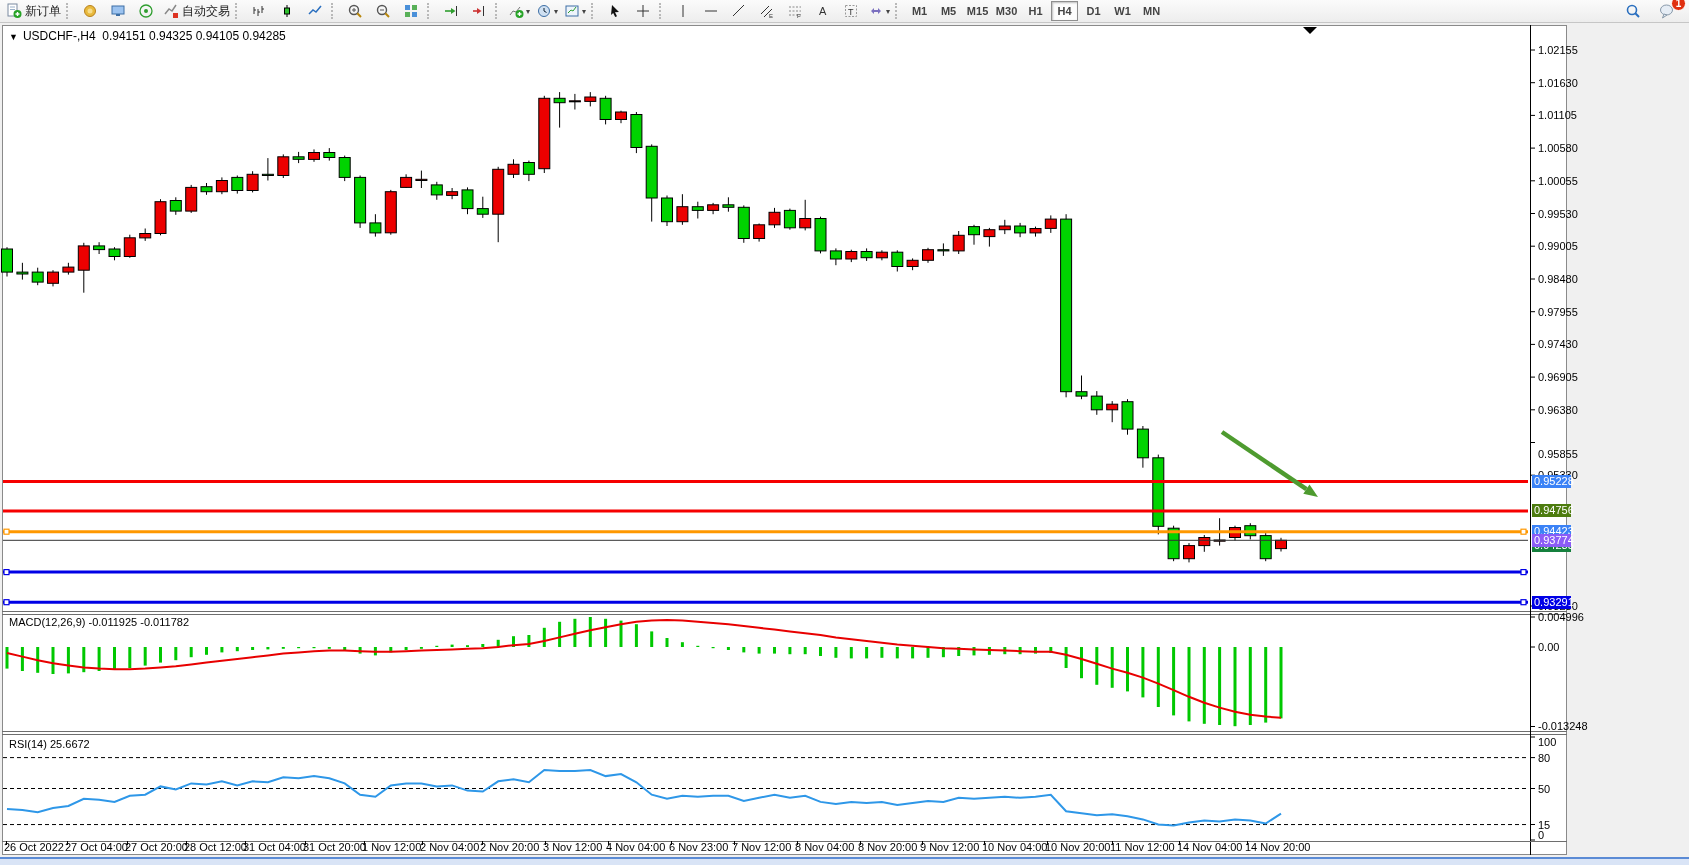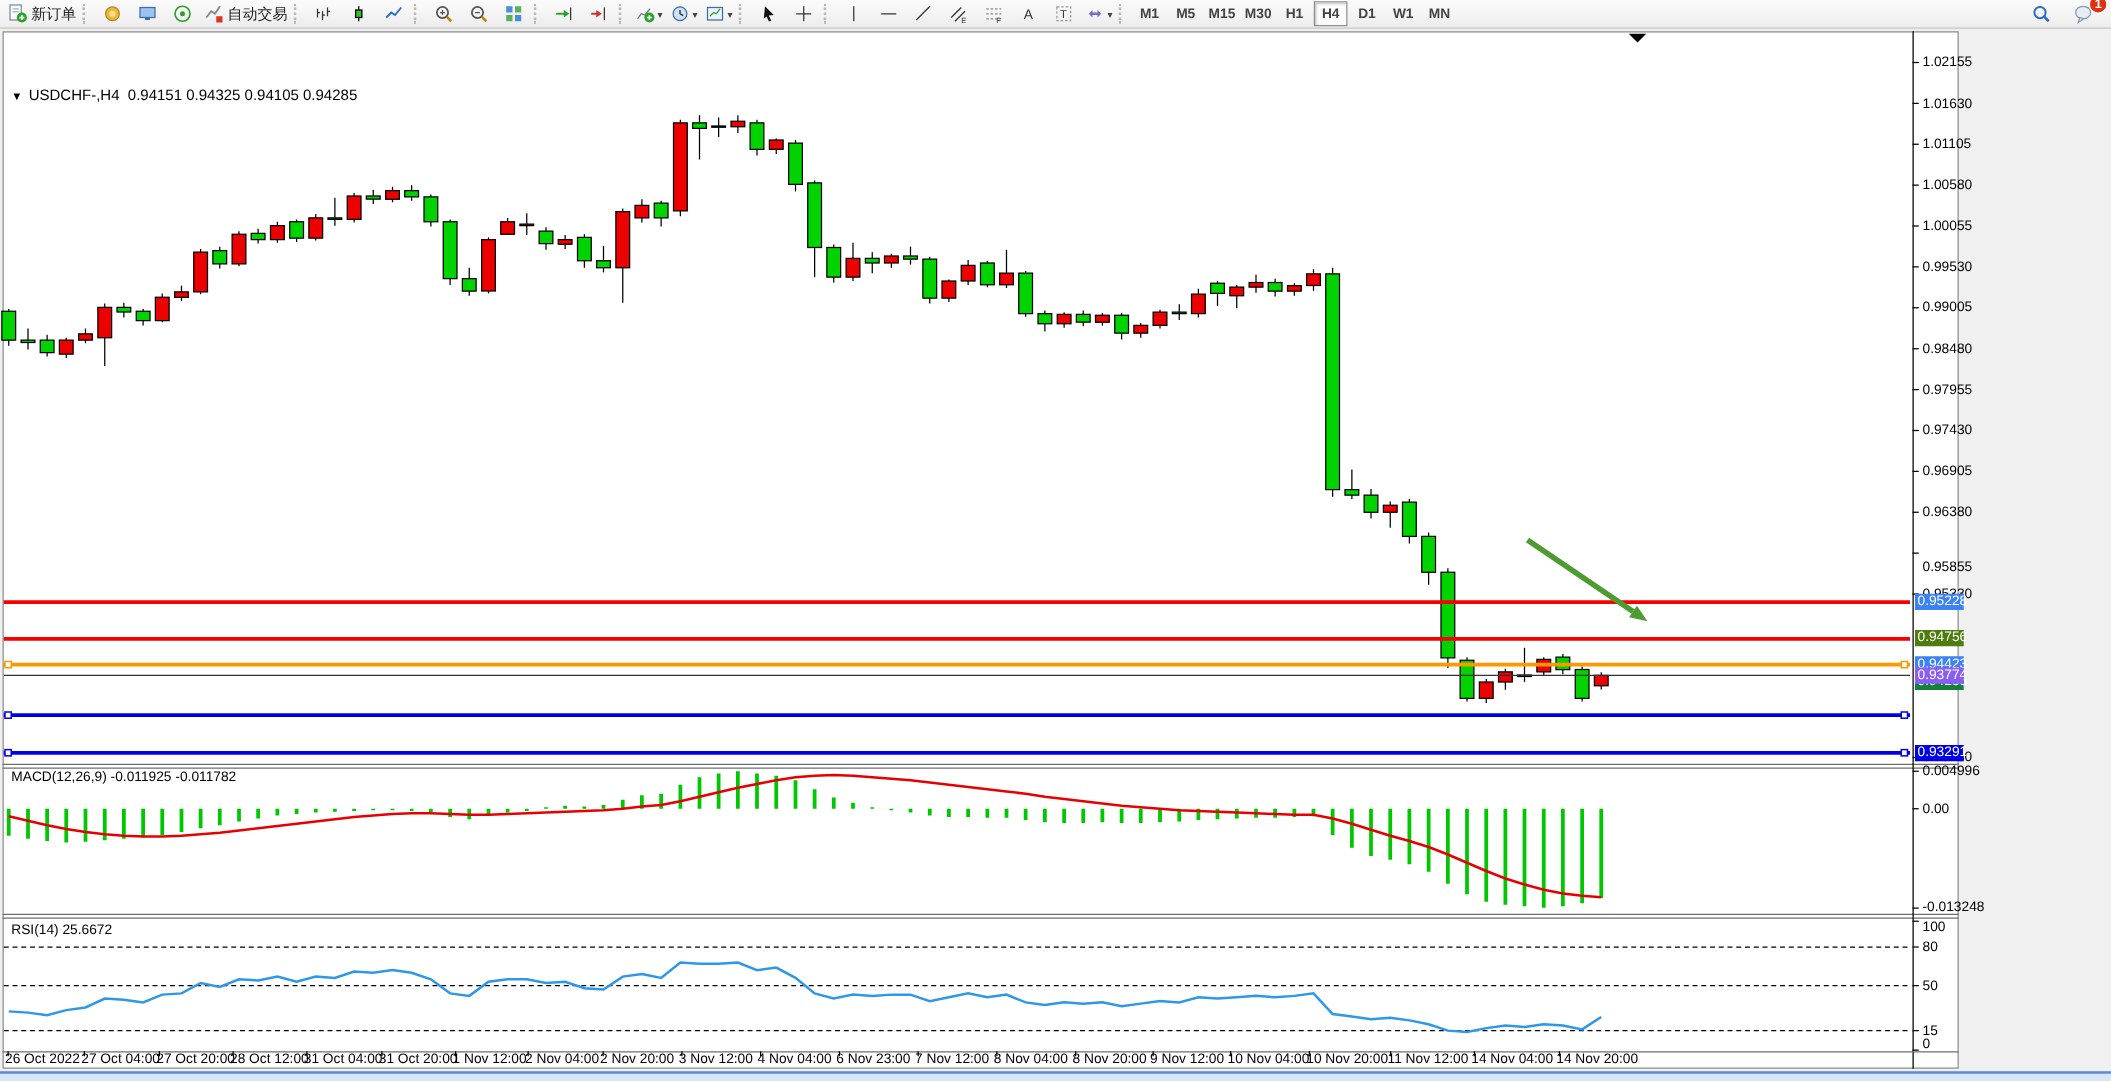--- a/index.html
+++ b/index.html
@@ -16,21 +16,21 @@
   .tbtn svg{display:block;}
   .tfbtn{height:18px;min-width:25px;display:flex;align-items:center;justify-content:center;
          font-size:11px;font-weight:bold;color:#444;border:1px solid transparent;margin:0 1px;}
   .tfbtn.active{background:#fdfdfd;border:1px solid #8f8f8f;box-shadow:inset 1px 1px 2px rgba(0,0,0,.25);}
   #tb-right{margin-left:auto;display:flex;align-items:center;margin-right:8px;}
   #chat-badge{position:absolute;top:-5px;right:-6px;background:#e03010;color:#fff;font-size:10px;font-weight:bold;
               border-radius:8px;min-width:13px;height:13px;display:flex;align-items:center;justify-content:center;border:1px solid #fff;}
   
   #chart-area{position:absolute;left:2px;top:25px;width:1565px;height:830px;background:#fff;border:1px solid #8a8a8a;box-sizing:border-box;}
   #plot-svg{position:absolute;left:0;top:0;pointer-events:none;}
-  #title-line{position:absolute;left:9px;top:29px;font-size:12px;color:#000;margin-top:40px;}
+  #title-line{position:absolute;left:9px;top:29px;font-size:12px;color:#000;}
   #title-line .tri{font-size:9px;margin-right:5px;}
   .ind-label{position:absolute;left:9px;font-size:11px;color:#000;}
   .chip{position:absolute;left:1532px;width:37px;height:13px;color:#fff;font-size:11px;line-height:13px;padding-left:2px;}
   .timelab{position:absolute;top:841px;font-size:11px;color:#000;white-space:nowrap;}
   .axlab{position:absolute;left:1538px;font-size:11px;color:#000;white-space:nowrap;}
   #status-strip{position:absolute;left:0;top:857px;width:1689px;height:8px;background:#d9e4f6;border-top:2px solid #5b8bd5;}
 </style>
 </head>
 <body>
 

